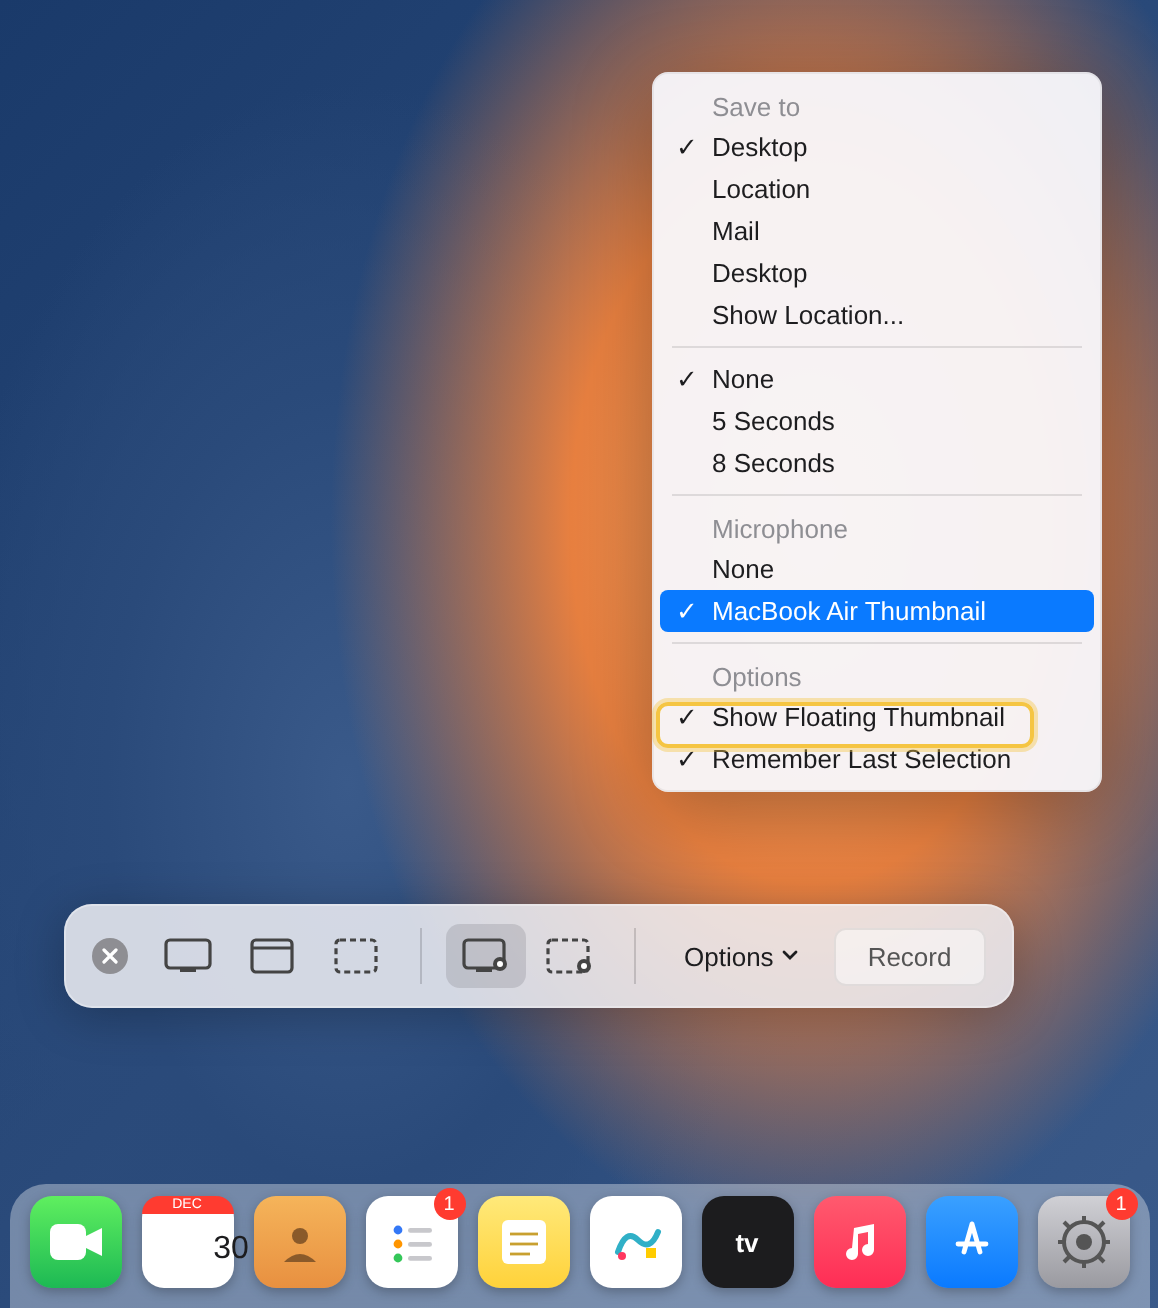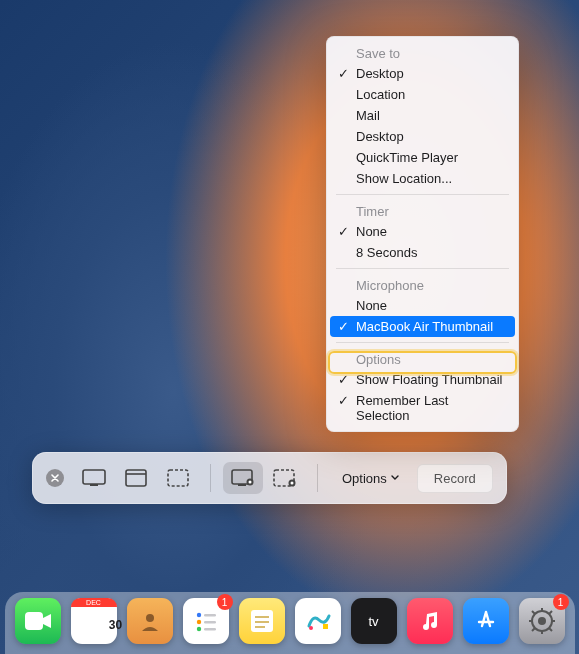--- a/index.html
+++ b/index.html
@@ -13,34 +13,34 @@
 .toolbar { display: flex; align-items: center; gap: 6px; padding: 10px 14px; border-radius: 14px; background: rgba(240,240,245,0.85); box-shadow: 0 4px 24px rgba(0,0,0,0.25), inset 0 0 0 1px rgba(255,255,255,0.3); }
 .toolbar .close { width: 18px; height: 18px; border-radius: 50%; background: #8e8e93; color: #fff; display:flex; align-items:center; justify-content:center; font-size:11px; cursor:pointer; margin-right:4px;}
 .seg { display:flex; gap:2px; }
 .iconbtn { width: 40px; height: 32px; border-radius: 7px; display:flex; align-items:center; justify-content:center; cursor:pointer; }
 .iconbtn.active { background: rgba(120,120,128,0.25); }
 .divider { width:1px; height:28px; background: rgba(0,0,0,0.15); margin: 0 6px; }
 .options-btn { padding: 6px 12px; font-size: 13px; color:#1d1d1f; display:flex; align-items:center; gap:4px; cursor:pointer; border-radius:6px; }
 .record-btn { padding: 6px 16px; font-size: 13px; color:#555; background: rgba(255,255,255,0.5); border-radius:6px; border:1px solid rgba(0,0,0,0.08); cursor:pointer; }
 svg { display:block; }
 
-.menu { position:absolute; left: 326px; top: 36px; width: 193px; background: rgba(248,248,252,0.95); border-radius: 8px; box-shadow: 0 8px 40px rgba(0,0,0,0.3), inset 0 0 0 1px rgba(0,0,0,0.05); padding: 6px 0; font-size: 13px; color:#1d1d1f; }
+.menu { position:absolute; left: 326px; top: 36px; width: 225px; background: rgba(248,248,252,0.95); border-radius: 8px; box-shadow: 0 8px 40px rgba(0,0,0,0.3), inset 0 0 0 1px rgba(0,0,0,0.05); padding: 6px 0; font-size: 13px; color:#1d1d1f; }
 .menu-section-label { color: #8e8e93; padding: 4px 16px 2px 30px; font-size: 13px; }
 .menu-item { padding: 3px 16px 3px 30px; position:relative; cursor:pointer; }
 .menu-item.hl { background:#0a7aff; color:#fff; margin: 0 4px; border-radius:4px; padding-left:26px; }
 .menu-item .check { position:absolute; left:12px; top:3px; }
 .menu-item.hl .check { left:8px; }
 .menu-sep { height:1px; background: rgba(0,0,0,0.1); margin: 5px 10px; }
 .hl-ring { position:absolute; border:2px solid #f5c542; border-radius:6px; pointer-events:none; box-shadow: 0 0 0 2px rgba(245,197,66,0.4); }
 
 .dock-area { position:absolute; left:0; right:0; bottom:0; height:70px; display:flex; align-items:flex-end; justify-content:center; }
 .dock { display:flex; gap:10px; padding:6px 10px 10px; background: rgba(255,255,255,0.35); border-top-left-radius:18px; border-top-right-radius:18px; backdrop-filter: blur(20px); }
 .app { width:46px; height:46px; border-radius:11px; position:relative; display:flex; align-items:center; justify-content:center; font-size:22px; color:#fff; cursor:pointer; box-shadow: 0 2px 6px rgba(0,0,0,0.25); }
 .app .badge { position:absolute; top:-4px; right:-4px; min-width:16px; height:16px; border-radius:8px; background:#ff3b30; color:#fff; font-size:10px; display:flex; align-items:center; justify-content:center; padding:0 3px; }
-.cal-day { font-size:12px; color:#1d1d1f; font-weight:700;margin-left:44px; }
+.cal-day { font-size:16px; color:#1d1d1f; font-weight:400;margin-left:44px; }
 .cal-mon { font-size:7px; color:#fff; background:#ff3b30; width:100%; text-align:center; border-top-left-radius:11px; border-top-right-radius:11px; padding:1px 0; position:absolute; top:0; }
 </style>
 </head>
 <body>
 
 <div class="wallpaper"></div>
 
 <div class="toolbar-wrap">
   <div class="toolbar">
     <div class="close">
@@ -100,27 +100,26 @@
   </div>
 </div>
 
 <div class="menu">
 
   <div class="menu-section-label">Save to</div>
   <div class="menu-item"><span class="check">✓</span><span>Desktop</span></div>
   <div class="menu-item"><span>Location</span></div>
   <div class="menu-item"><span>Mail</span></div>
   <div class="menu-item"><span>Desktop</span></div>
-  <div class="menu-item"><span>QuickTime Player</span></div>
   <div class="menu-item"><span>Show Location...</span></div>
 
   <div class="menu-sep"></div>
 
-  <div class="menu-section-label">Timer</div>
   <div class="menu-item"><span class="check">✓</span><span>None</span></div>
+  <div class="menu-item"><span>5 Seconds</span></div>
   <div class="menu-item"><span>8 Seconds</span></div>
 
   <div class="menu-sep"></div>
 
   <div class="menu-section-label">Microphone</div>
   <div class="menu-item"><span>None</span></div>
   <div class="menu-item hl"><span class="check">✓</span><span>MacBook Air Thumbnail</span></div>
 
   <div class="menu-sep"></div>
 
@@ -169,21 +168,21 @@
         </svg>
     </div>
     <div class="app" style="background:#fff">
       <svg width="30" height="30" viewBox="0 0 30 30">
           <path d="M6 20 Q10 8 16 14 T26 10" fill="none" stroke="#30b0c7" stroke-width="3" stroke-linecap="round"></path>
           <circle cx="8" cy="22" r="2" fill="#ff375f"></circle>
           <rect x="20" y="18" width="5" height="5" fill="#ffcc00"></rect>
         </svg>
     </div>
     <div class="app" style="background:#1c1c1e">
-      <span style="font-size:13px;font-weight:400">tv</span>
+      <span style="font-size:13px;font-weight:700">tv</span>
     </div>
     <div class="app" style="background:linear-gradient(#ff5a6e,#ff2d55)">
       <svg width="22" height="22" viewBox="0 0 22 22">
           <path d="M8 4 L18 2 V15 A3 3 0 1 1 15 12 V6 L10 7 V17 A3 3 0 1 1 7 14 Z" fill="#fff"></path>
         </svg>
     </div>
     <div class="app" style="background:linear-gradient(#3aa0ff,#0a7aff)">
       <svg width="26" height="26" viewBox="0 0 26 26">
           <path d="M13 4 L9 18 M13 4 L17 18 M6 14 H20" stroke="#fff" stroke-width="2.4" stroke-linecap="round"></path>
         </svg>

